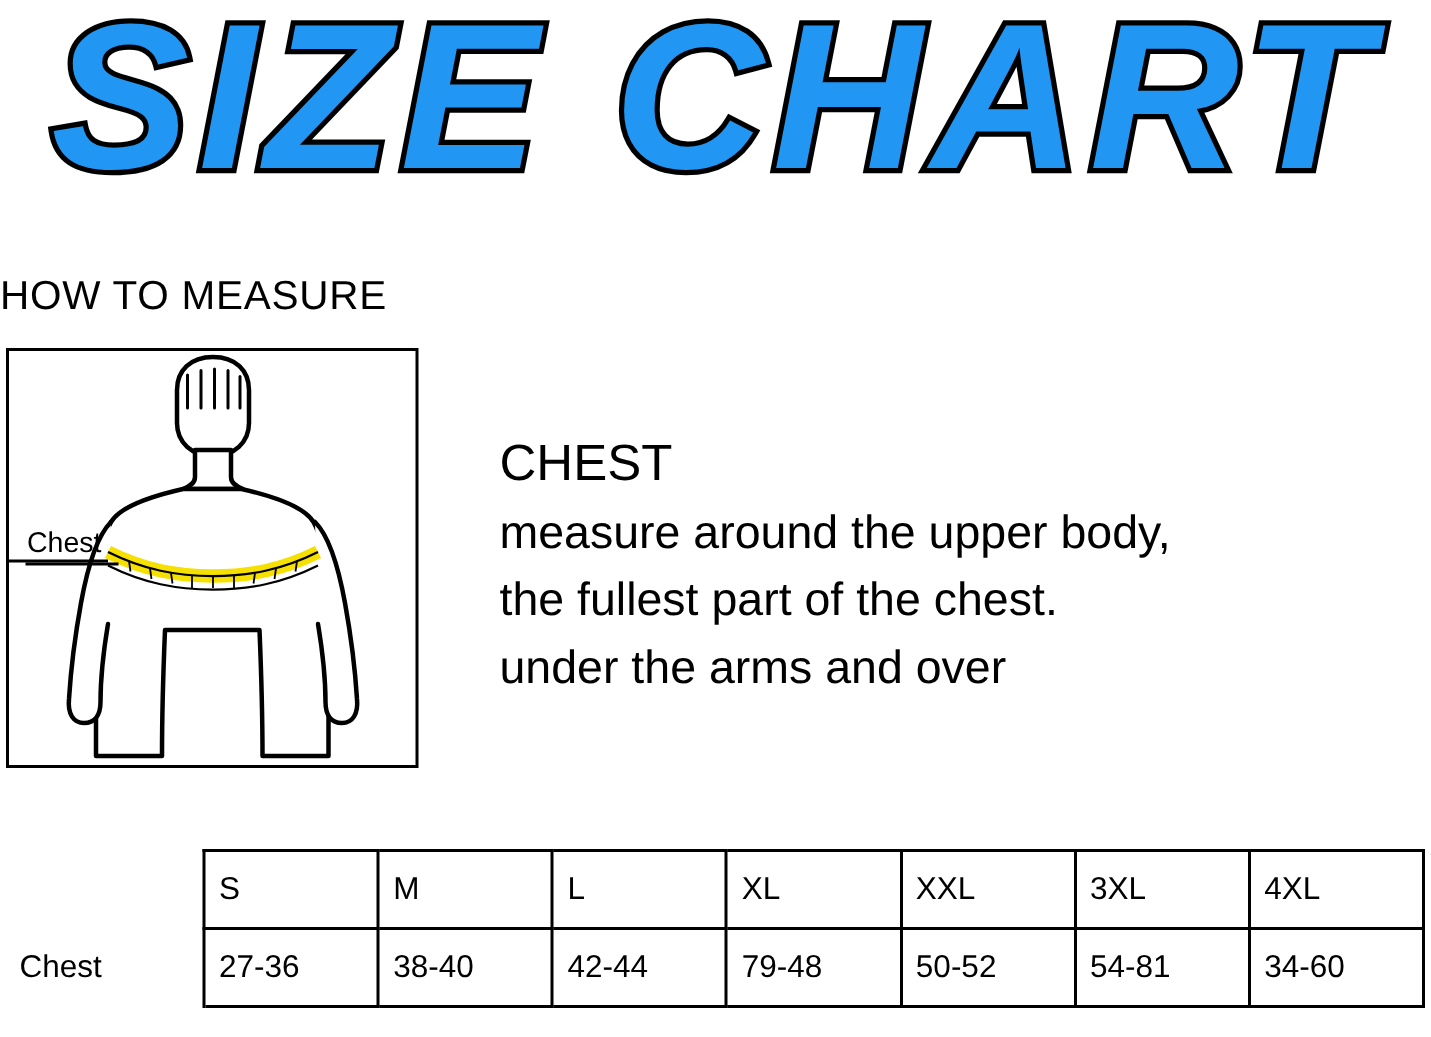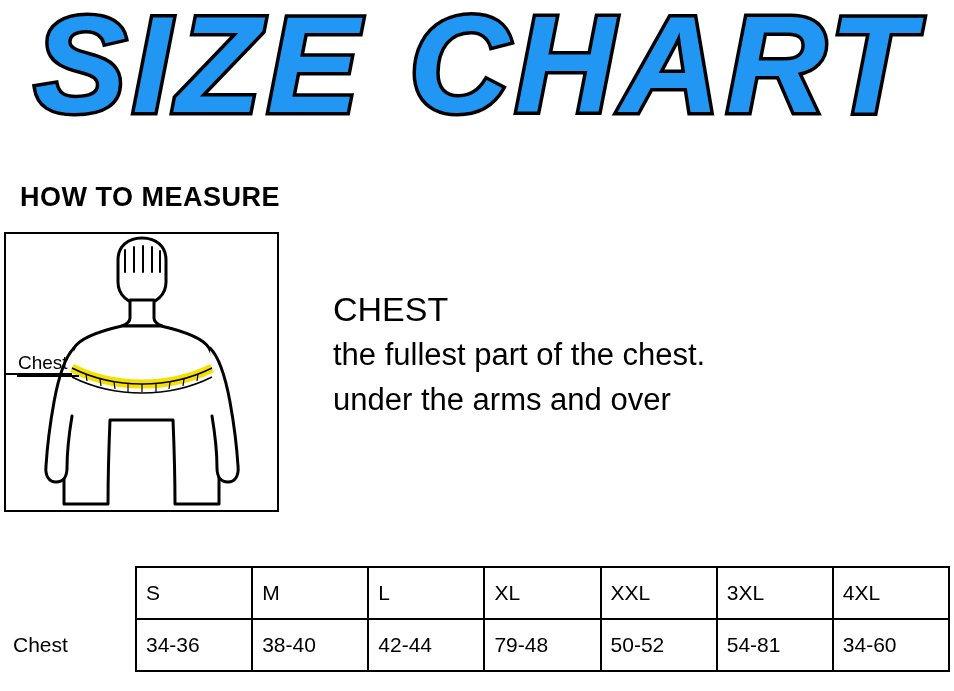--- a/index.html
+++ b/index.html
@@ -24,24 +24,24 @@
     width: 775px;
     height: 150px;
   }
   .title-svg {
     display: block;
   }
 
   
   .how-to {
     position: absolute;
-    left: 20px;
+    left: 0;
     top: 182px;
     font-size: 27px;
-    font-weight: bold;
+    font-weight: normal;
     letter-spacing: 0.5px;
     font-family: "Liberation Sans", sans-serif;
   }
 
   
   .figure-box {
     position: absolute;
     left: 4px;
     top: 232px;
     width: 275px;
@@ -154,39 +154,40 @@
     </g>
 
     <path d="M0 140 L66 140" stroke="#000000" stroke-width="2" fill="none"></path>
   </svg>
 </div>
 <div class="chest-label">Chest</div>
 <div class="chest-underline"></div>
 
 <div class="desc">
   <p class="desc-title">CHEST</p>
+  <p class="desc-body">measure around the upper body,</p>
   <p class="desc-body">the fullest part of the chest.</p>
   <p class="desc-body">under the arms and over</p>
 </div>
 
 <table class="size-table">
   <tbody>
     <tr>
       <td class="blank col-label"></td>
       <td>S</td>
       <td>M</td>
       <td>L</td>
       <td>XL</td>
       <td>XXL</td>
       <td>3XL</td>
       <td>4XL</td>
     </tr>
     <tr>
       <td class="rowhead col-label">Chest</td>
-      <td>34-36</td>
+      <td>27-36</td>
       <td>38-40</td>
       <td>42-44</td>
       <td>79-48</td>
       <td>50-52</td>
       <td>54-81</td>
       <td>34-60</td>
     </tr>
   </tbody>
 </table>
 

